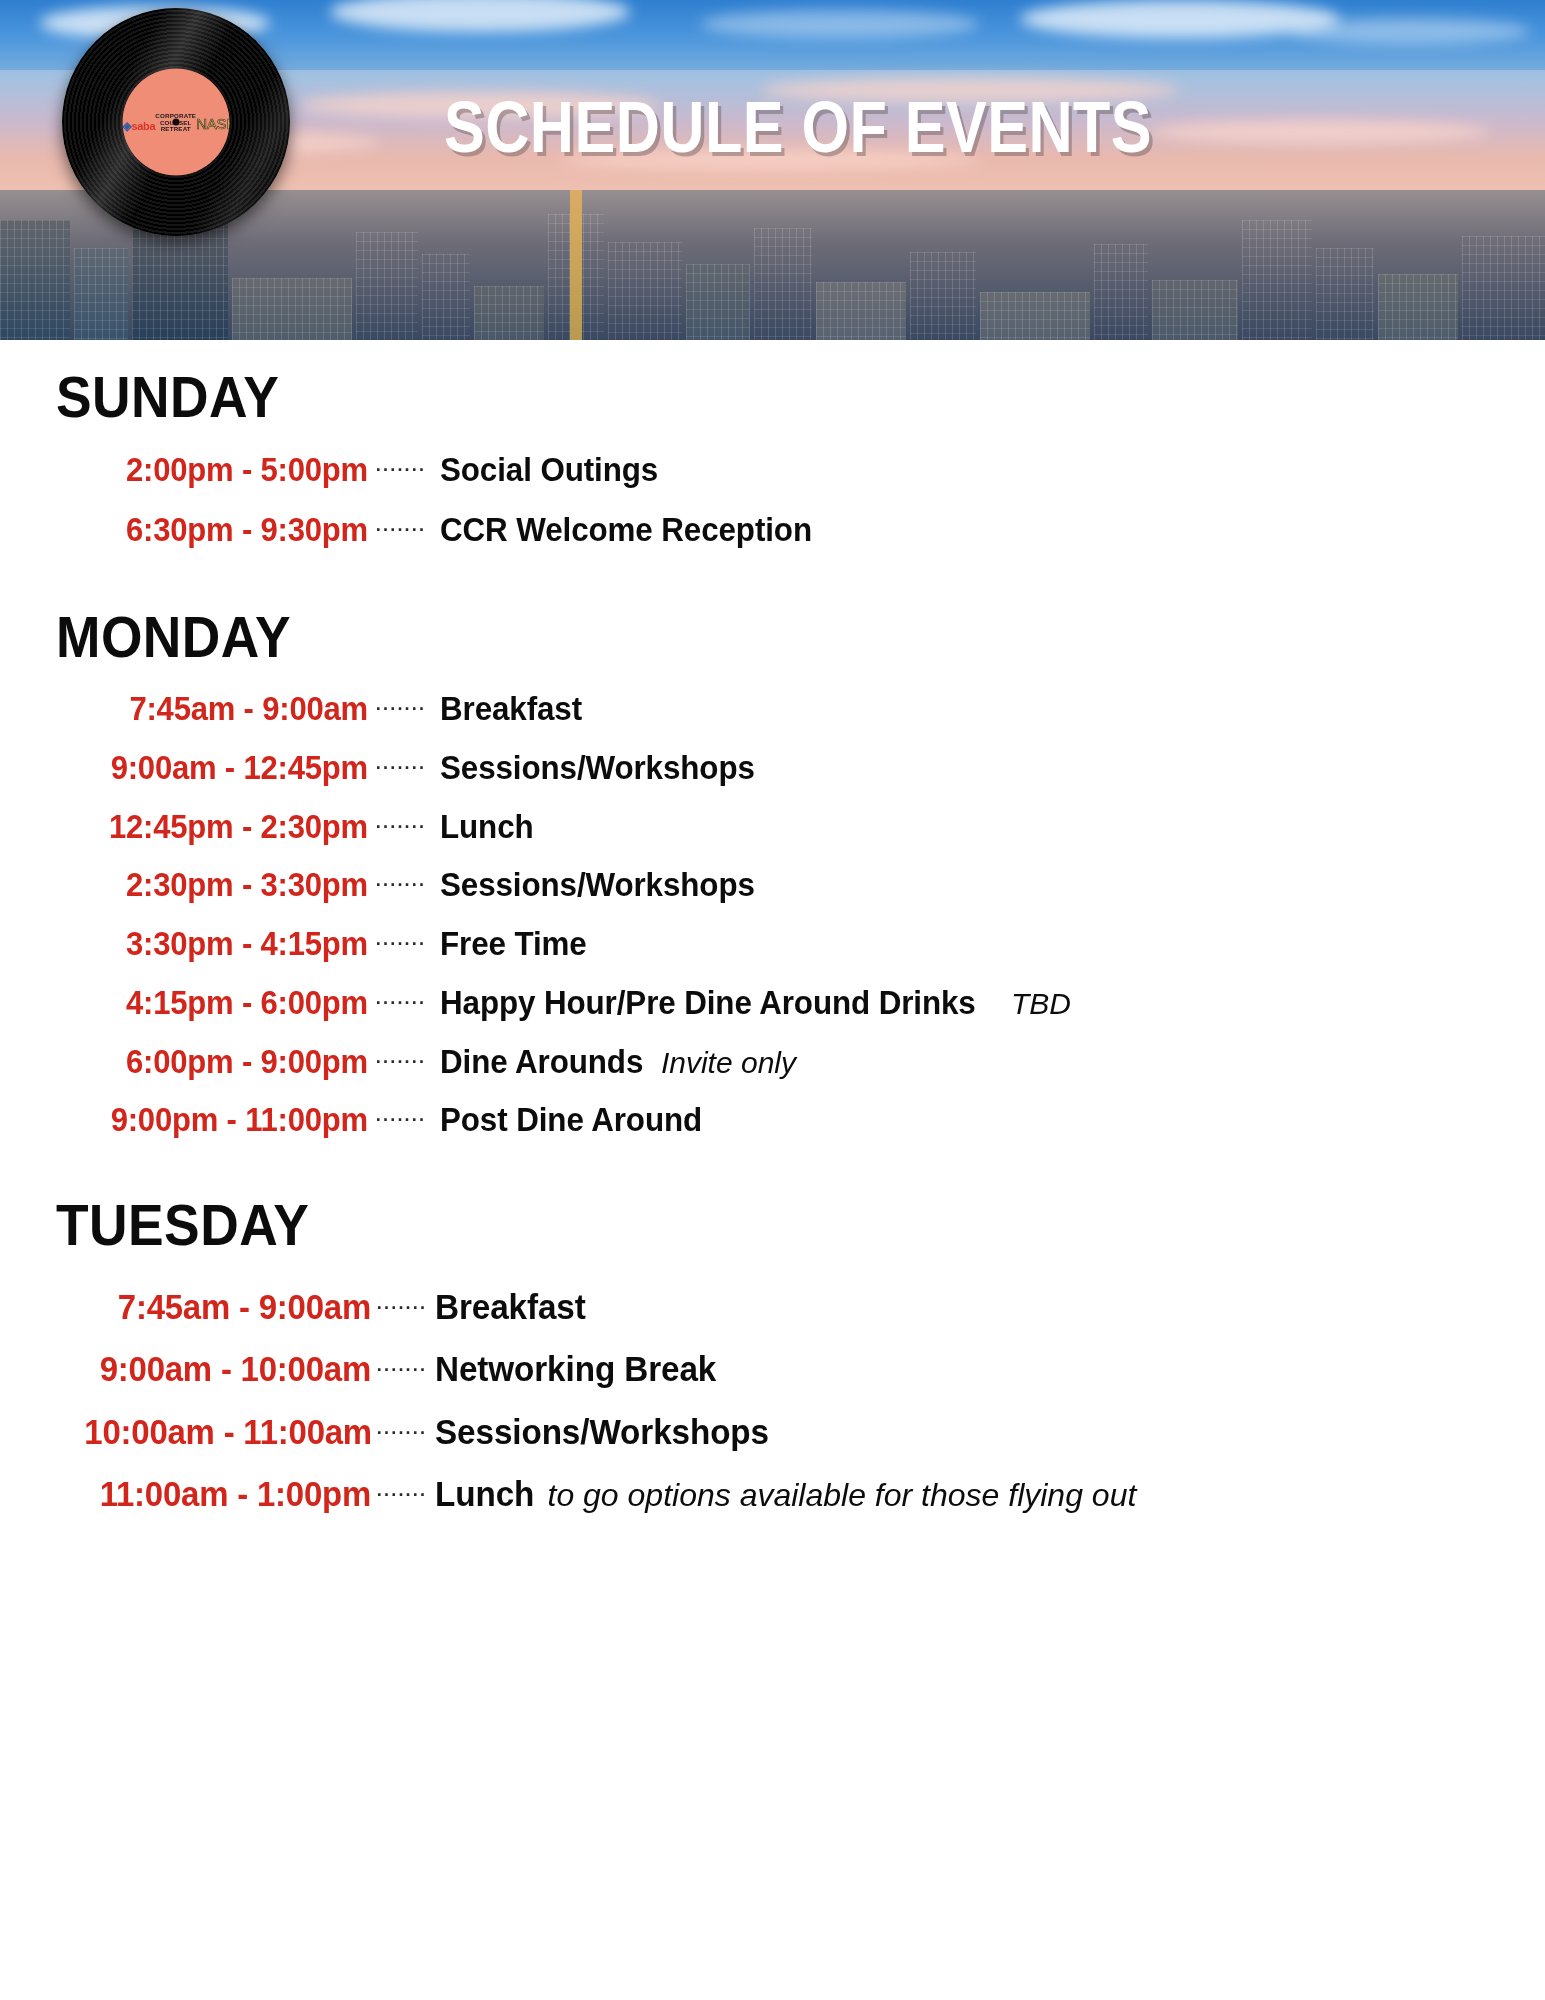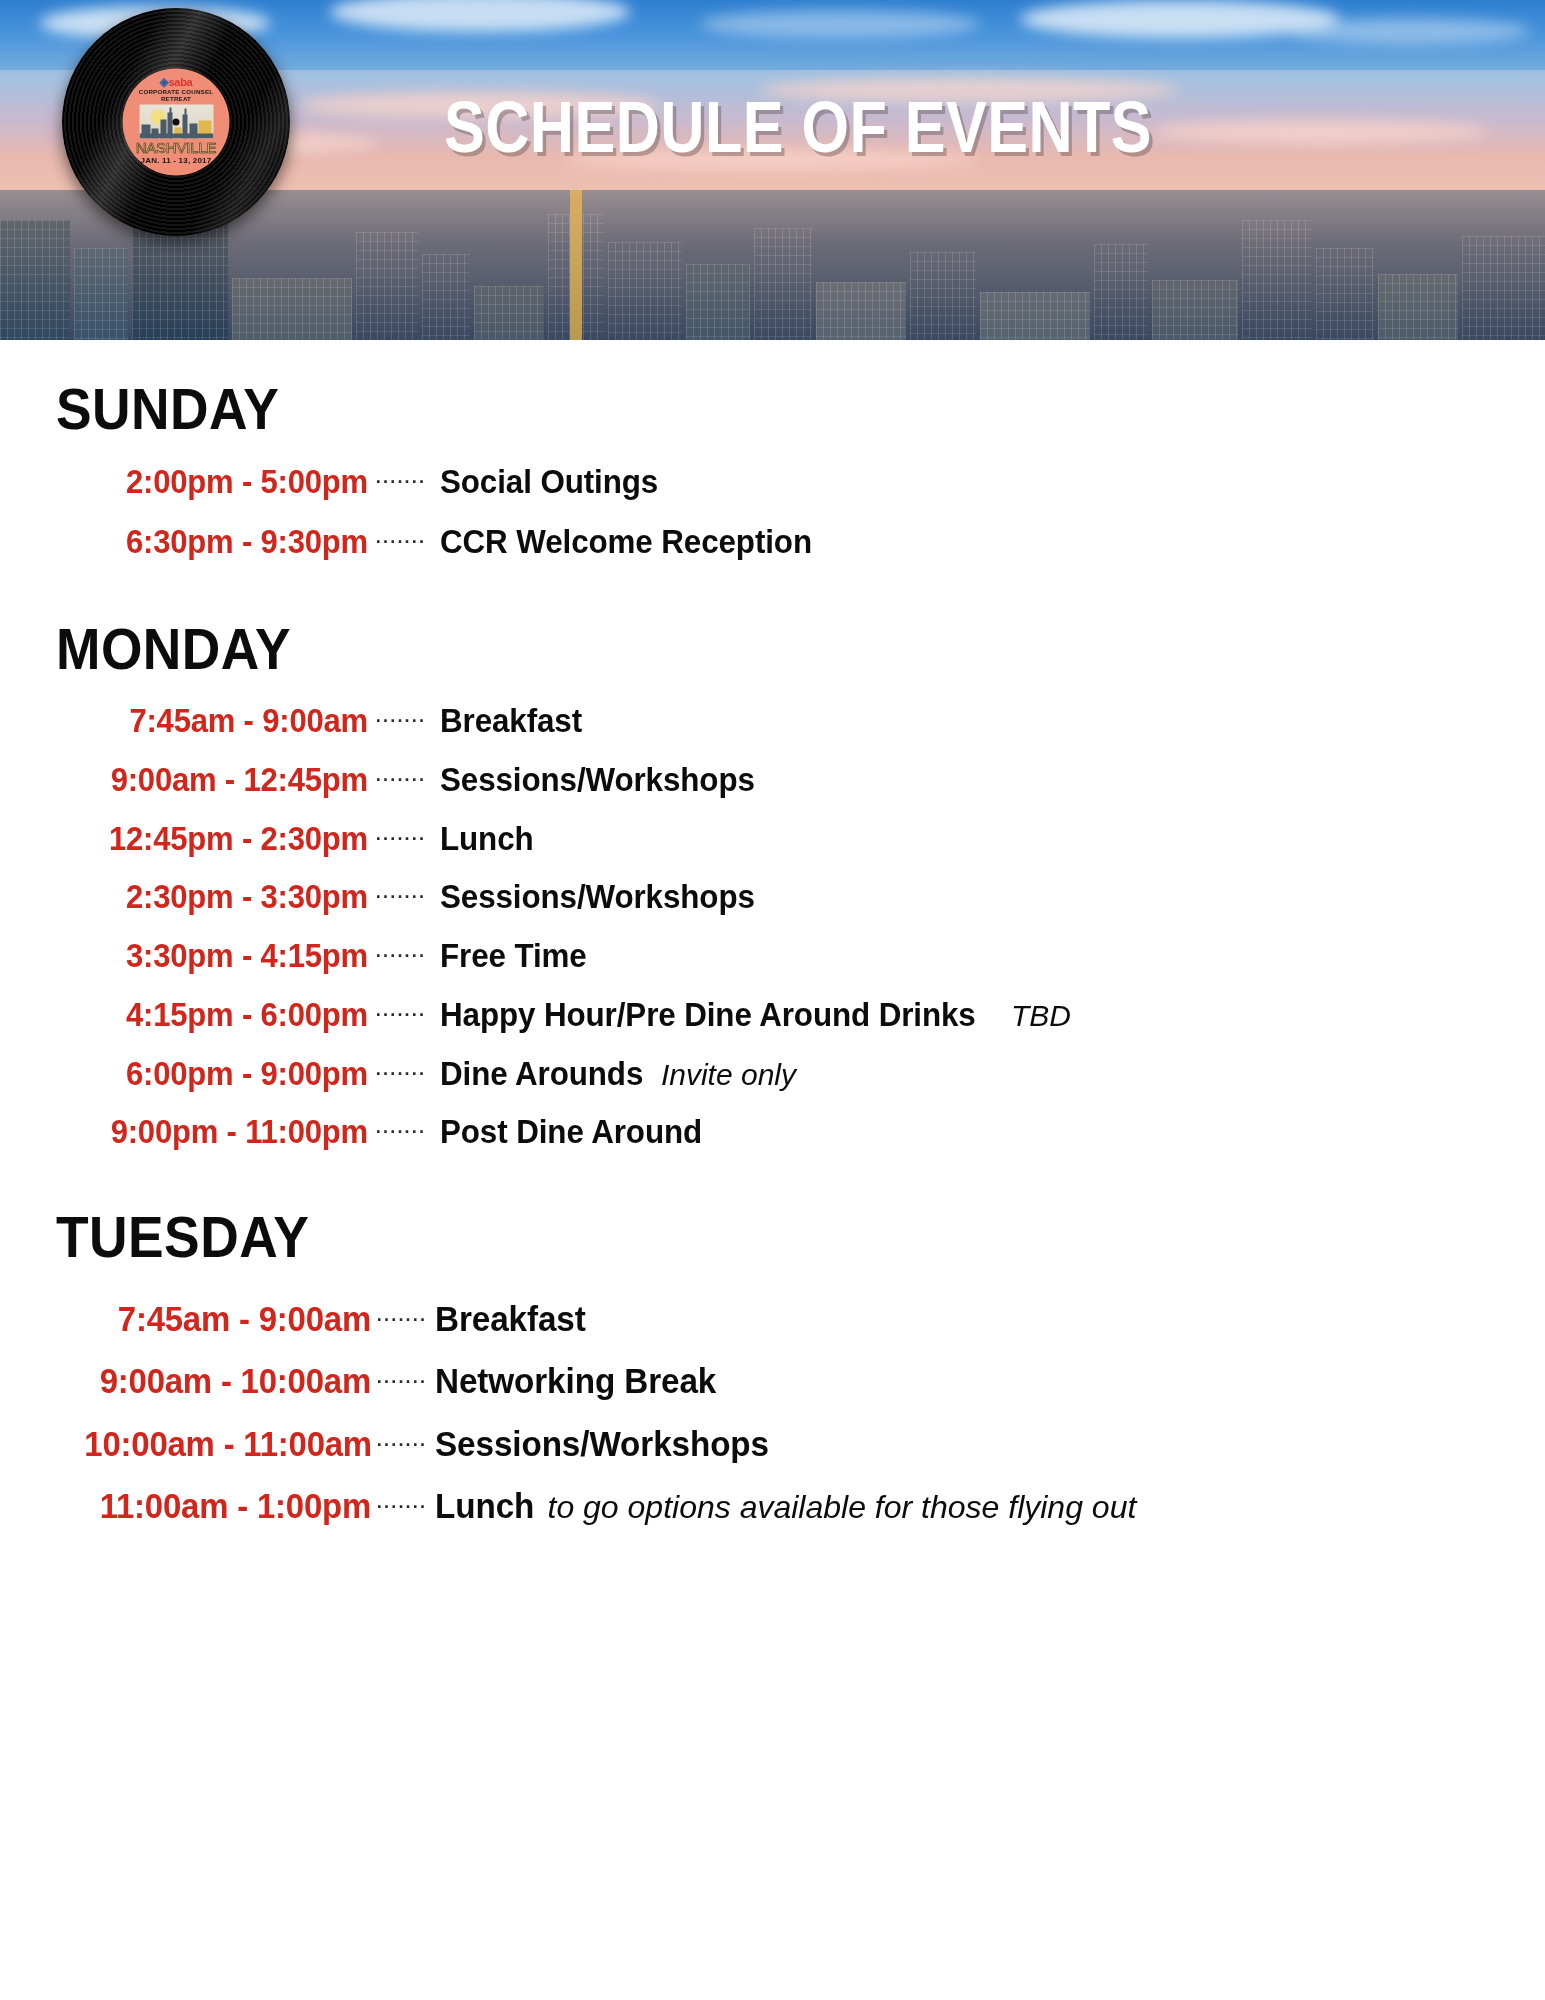--- a/index.html
+++ b/index.html
@@ -128,21 +128,21 @@
   }
   .label {
     position: absolute;
     left: 50%; top: 50%;
     transform: translate(-50%, -50%);
     width: 107px; height: 107px;
     border-radius: 50%;
     background: #ef8d77;
     overflow: hidden;
     display: flex;
-    flex-direction: column;
+    flex-direction: row;
     align-items: center;
     z-index: 2;
   }
   .lbl-saba {
     margin-top: 7px;
     font-size: 11px;
     font-weight: 700;
     color: #d9352a;
     letter-spacing: -0.3px;
     line-height: 1;
@@ -198,21 +198,21 @@
     left: 50%; top: 50%;
     transform: translate(-50%,-50%);
     width: 7px; height: 7px;
     border-radius: 50%;
     background: #120d0d;
     z-index: 3;
   }
 
   
   .sched {
-    padding: 40px 0 0 0;
+    padding: 28px 0 0 0;
   }
 
   .day-block { margin-bottom: 4px; }
 
   .day-title {
     font-family: "Liberation Sans Narrow", "Liberation Sans", sans-serif;
     font-weight: 700;
     font-size: 58px;
     line-height: 1.0;
     color: #0c0c0c;

